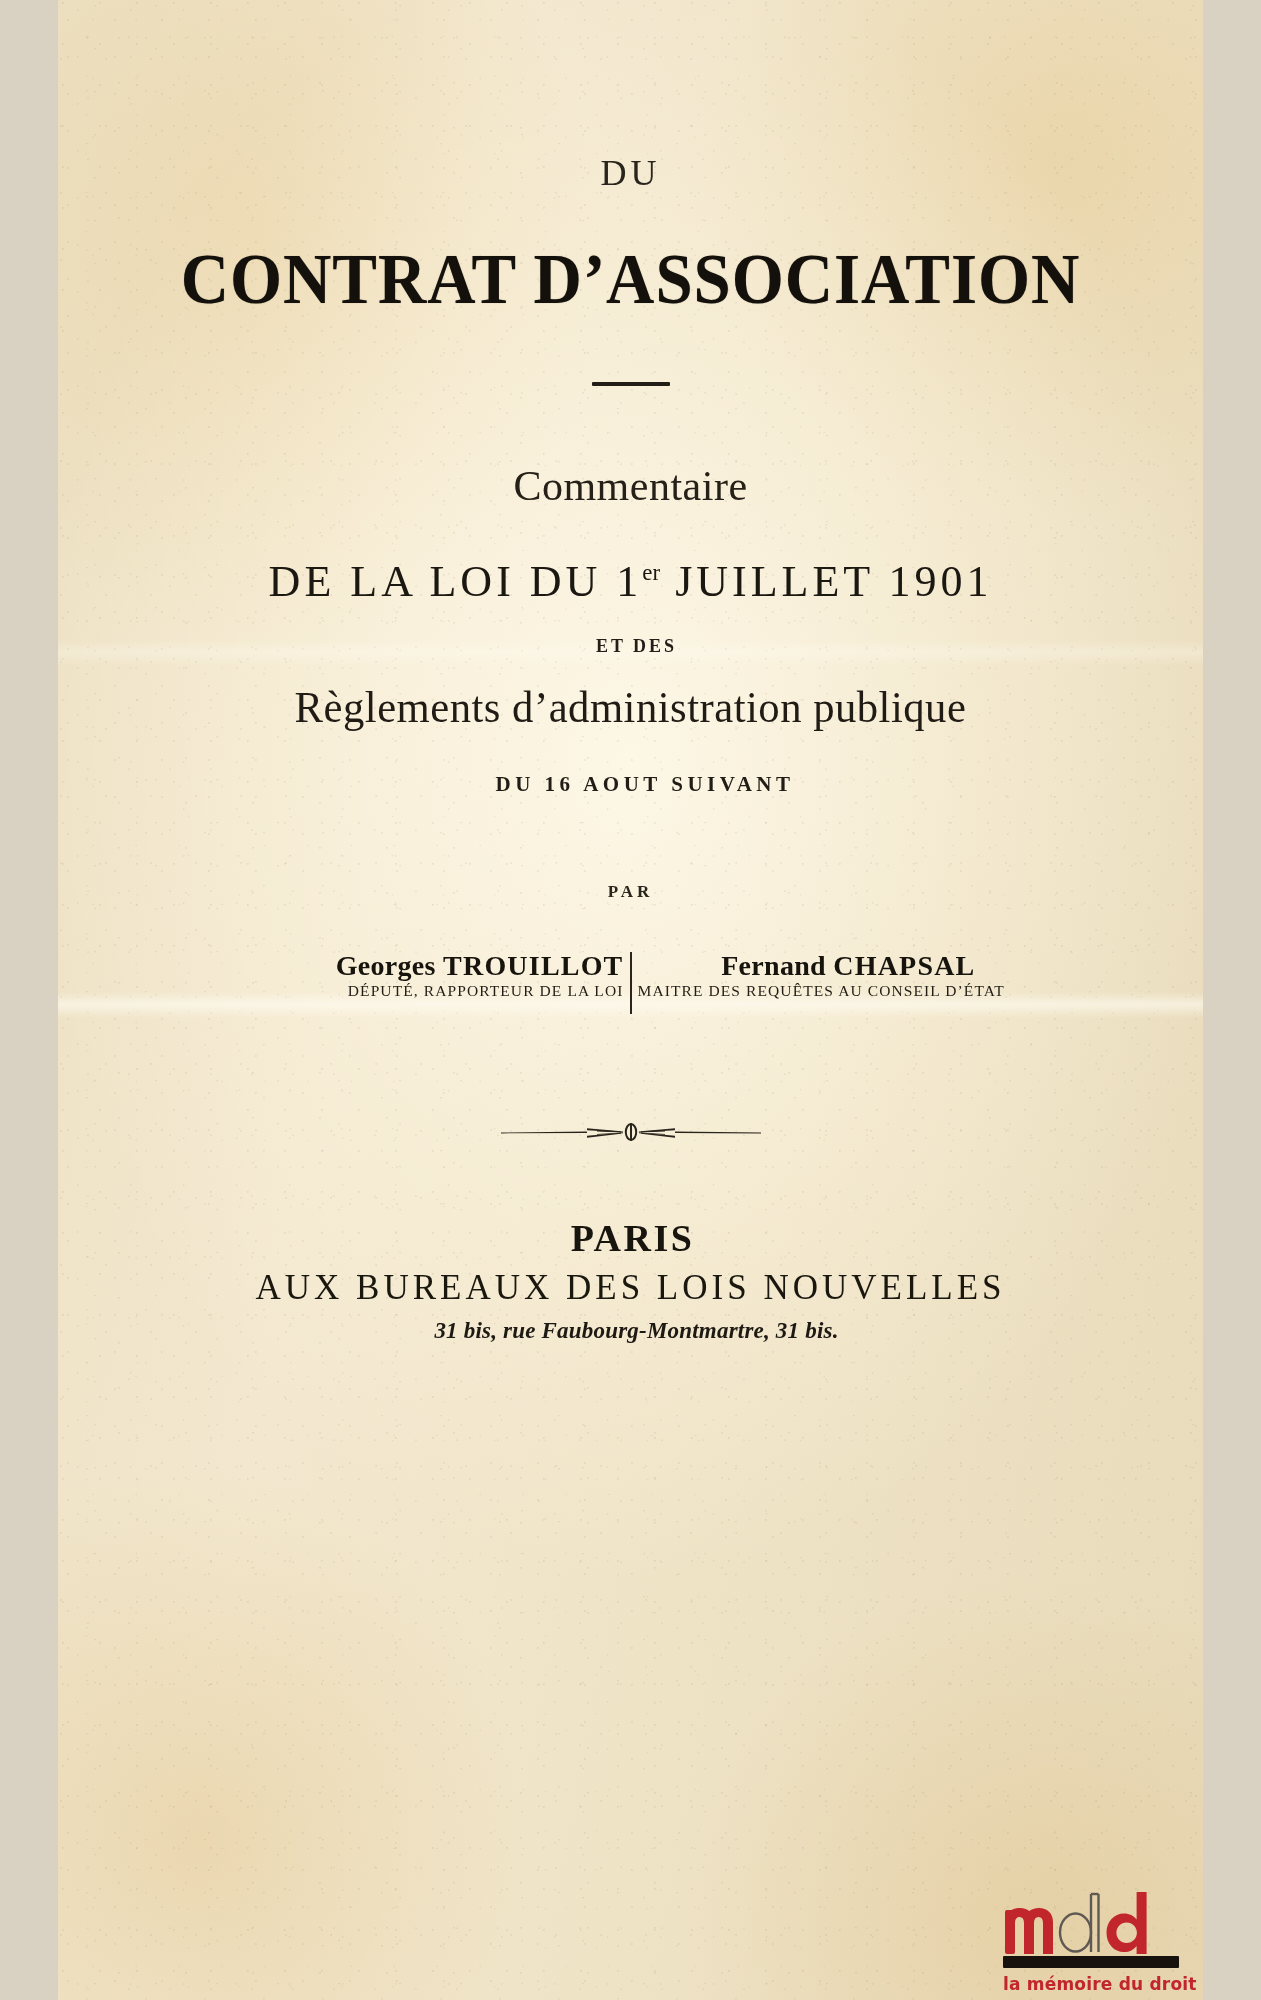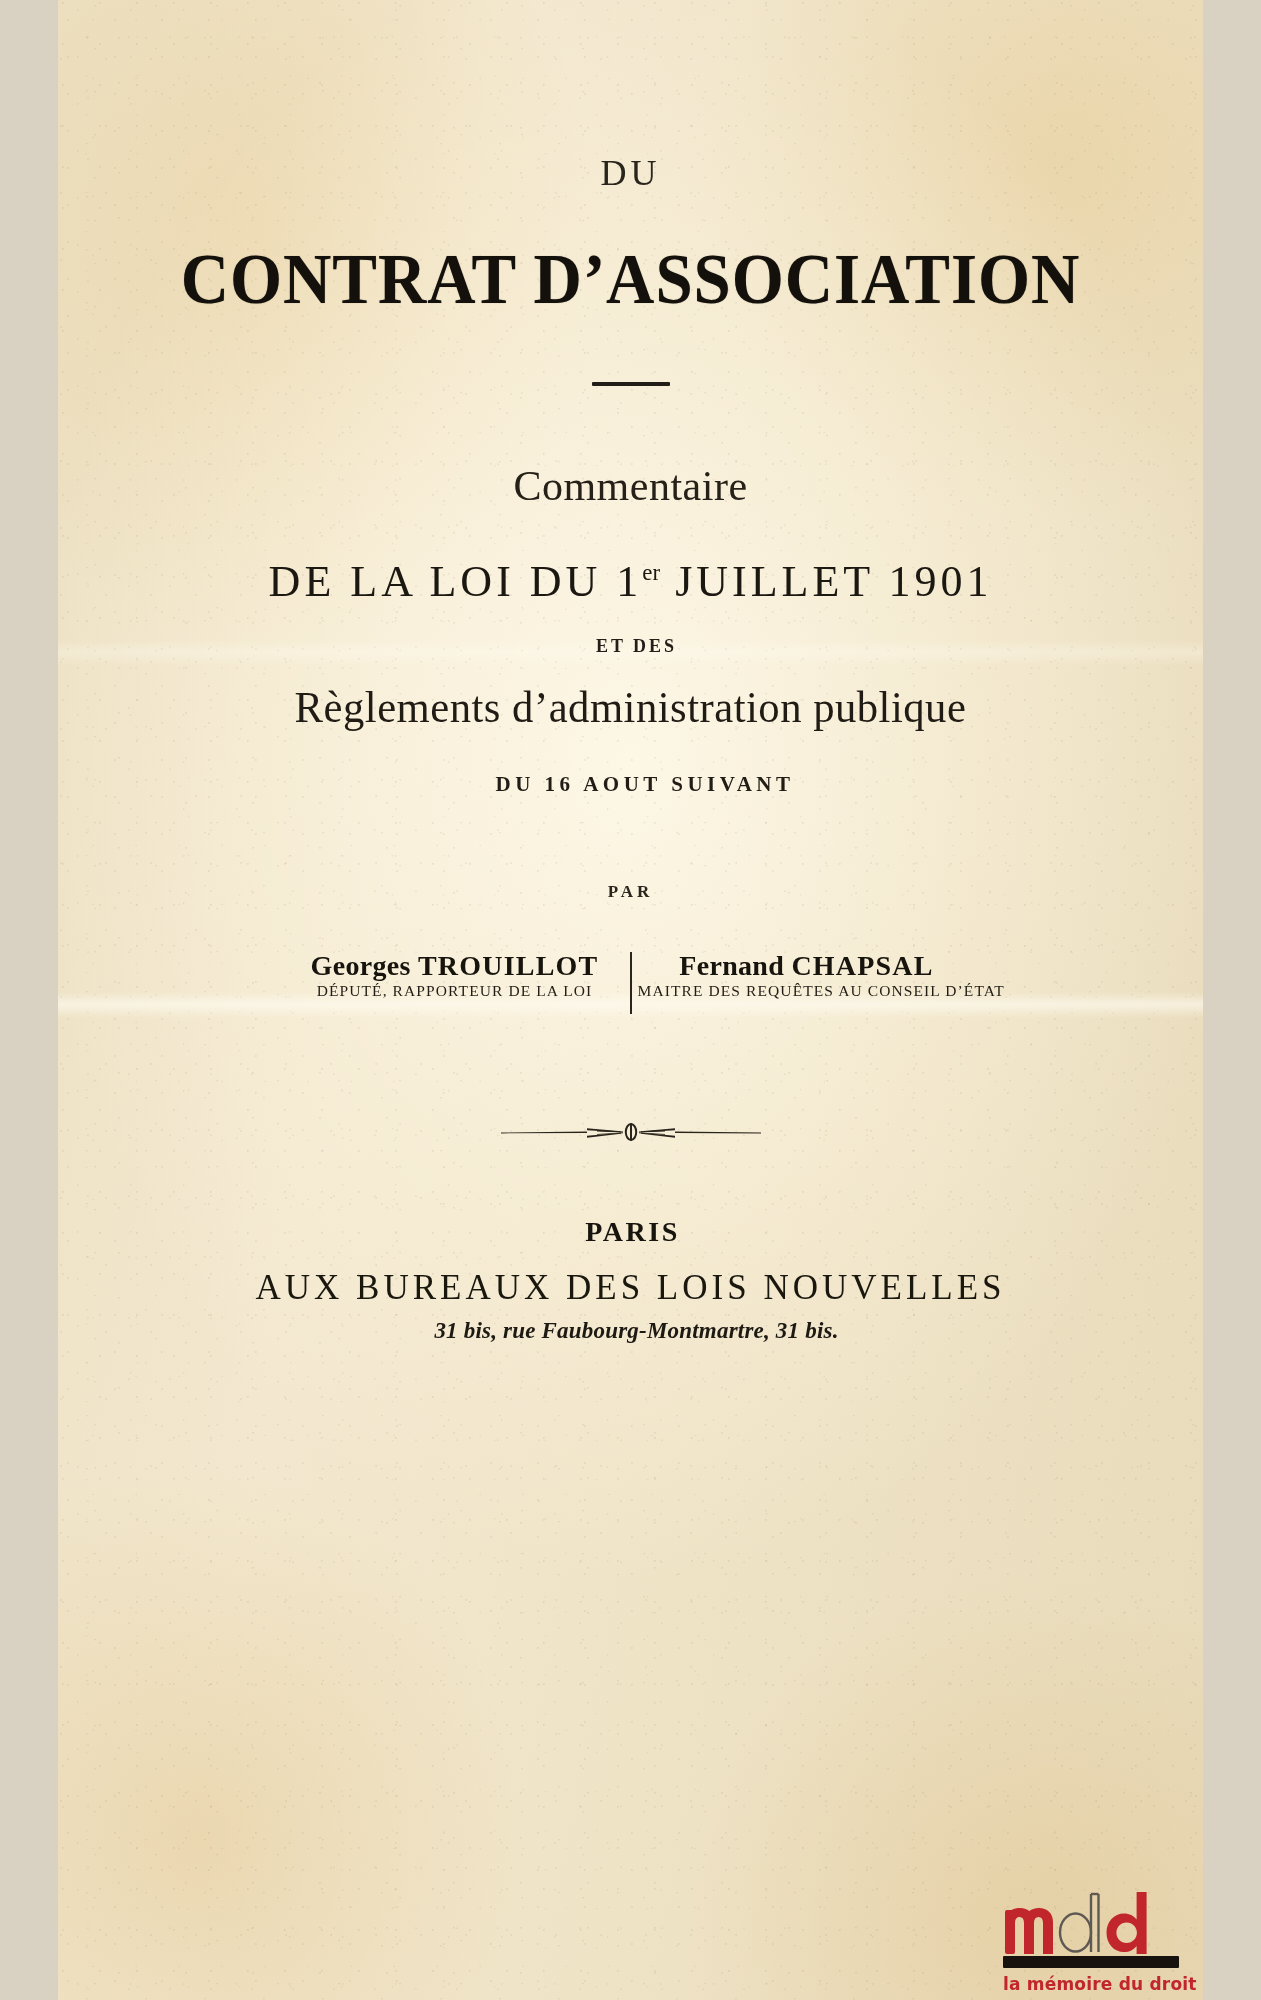--- a/index.html
+++ b/index.html
@@ -170,20 +170,21 @@
   .authors {
     position: absolute;
     top: 950px; left: 0; right: 0;
     display: flex;
     justify-content: center;
     align-items: stretch;
   }
   .author-col {
     width: 338px;
     padding: 0 6px;
+    text-align: right;
   }
   .author-sep {
     width: 0;
     border-left: 2px solid #2b261d;
     margin: 2px 0 0 0;
     height: 62px;
     align-self: center;
   }
   .author-name {
     font-size: 28px;
@@ -207,21 +208,21 @@
     position: absolute;
     top: 1122px; left: 50%;
     width: 260px; height: 20px;
     margin-left: -130px;
   }
 
   
   .t-paris {
     position: absolute;
     top: 1216px; left: 4px; right: 0;
-    font-size: 28px;
+    font-size: 38px;
     font-weight: 700;
     letter-spacing: 2.5px;
     color: #18150f;
   }
   .t-bureaux {
     position: absolute;
     top: 1268px; left: 0; right: 0;
     font-size: 35px;
     font-weight: 400;
     letter-spacing: 4px;

